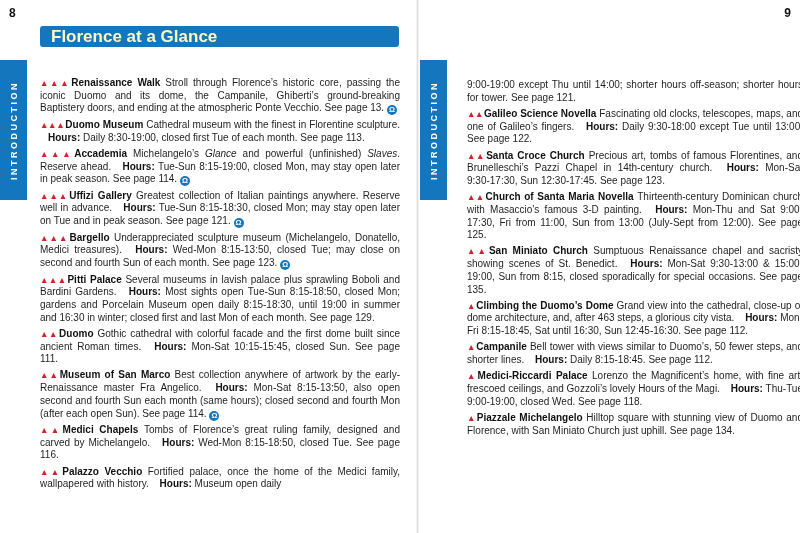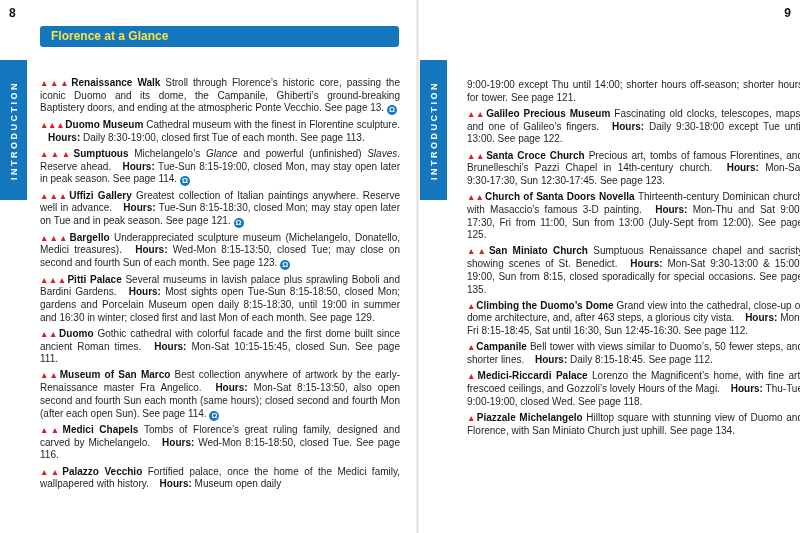--- a/index.html
+++ b/index.html
@@ -29,22 +29,22 @@
   }
   .side-tab.left{left:0;}
   .side-tab.inner{left:420px;}
   .side-tab span{
     writing-mode:vertical-rl;transform:rotate(180deg);
     font-size:9px;font-weight:bold;letter-spacing:2.5px;
     white-space:nowrap;
   }
   .glance-header{
     position:absolute;left:40px;top:26px;width:348px;height:21px;
-    background:var(--blue);color:#fde047;border-radius:3px;
-    font-size:12px;font-weight:bold;line-height:21px;padding-left:11px;
+    background:var(--blue);color:#fef9c3;border-radius:3px;
+    font-size:17px;font-weight:bold;line-height:21px;padding-left:11px;
   }
   .col{
     position:absolute;overflow:hidden;margin-top:22px;
   }
   .col.left{left:40px;top:55px;width:360px;height:475px;}
   .col.right{left:467px;top:57px;width:336px;height:473px;}
   .entry{
     margin:0 0 3.5px 0;
     font-size:10px;line-height:12.7px;
     text-align:justify;
@@ -78,33 +78,33 @@
   <span>INTRODUCTION</span>
 </div>
 <div class="side-tab inner">
   <span>INTRODUCTION</span>
 </div>
 
 <div class="glance-header">Florence at a Glance</div>
 <div class="col left" id="col-left">
     <p class="entry"><span class="rating">▲▲▲</span><span class="sight-name">Renaissance Walk </span><span>Stroll through Florence’s historic core, passing the iconic Duomo and its dome, the Campanile, Ghiberti’s ground-breaking Baptistery doors, and ending at the atmospheric Ponte Vecchio. See page 13. </span><span class="audio-icon">Ω</span></p>
     <p class="entry"><span class="rating">▲▲▲</span><span class="sight-name">Duomo Museum </span><span>Cathedral museum with the finest in Florentine sculpture. </span><b>Hours:</b><span> Daily 8:30-19:00, closed first Tue of each month. See page 113.</span></p>
-    <p class="entry"><span class="rating">▲▲▲</span><span class="sight-name">Sumptuous </span><span>Michelangelo’s </span><i>Glance</i><span> and powerful (unfinished) </span><i>Slaves</i><span>. Reserve ahead. </span><b>Hours:</b><span> Tue-Sun 8:15-19:00, closed Mon, may stay open later in peak season. See page 114. </span><span class="audio-icon">Ω</span></p>
+    <p class="entry"><span class="rating">▲▲▲</span><span class="sight-name">Accademia </span><span>Michelangelo’s </span><i>Glance</i><span> and powerful (unfinished) </span><i>Slaves</i><span>. Reserve ahead. </span><b>Hours:</b><span> Tue-Sun 8:15-19:00, closed Mon, may stay open later in peak season. See page 114. </span><span class="audio-icon">Ω</span></p>
     <p class="entry"><span class="rating">▲▲▲</span><span class="sight-name">Uffizi Gallery </span><span>Greatest collection of Italian paintings anywhere. Reserve well in advance. </span><b>Hours:</b><span> Tue-Sun 8:15-18:30, closed Mon; may stay open later on Tue and in peak season. See page 121. </span><span class="audio-icon">Ω</span></p>
     <p class="entry"><span class="rating">▲▲▲</span><span class="sight-name">Bargello </span><span>Underappreciated sculpture museum (Michelangelo, Donatello, Medici treasures). </span><b>Hours:</b><span> Wed-Mon 8:15-13:50, closed Tue; may close on second and fourth Sun of each month. See page 123. </span><span class="audio-icon">Ω</span></p>
     <p class="entry"><span class="rating">▲▲▲</span><span class="sight-name">Pitti Palace </span><span>Several museums in lavish palace plus sprawling Boboli and Bardini Gardens. </span><b>Hours:</b><span> Most sights open Tue-Sun 8:15-18:50, closed Mon; gardens and Porcelain Museum open daily 8:15-18:30, until 19:00 in summer and 16:30 in winter; closed first and last Mon of each month. See page 129.</span></p>
     <p class="entry"><span class="rating">▲▲</span><span class="sight-name">Duomo </span><span>Gothic cathedral with colorful facade and the first dome built since ancient Roman times. </span><b>Hours:</b><span> Mon-Sat 10:15-15:45, closed Sun. See page 111.</span></p>
     <p class="entry"><span class="rating">▲▲</span><span class="sight-name">Museum of San Marco </span><span>Best collection anywhere of artwork by the early-Renaissance master Fra Angelico. </span><b>Hours:</b><span> Mon-Sat 8:15-13:50, also open second and fourth Sun each month (same hours); closed second and fourth Mon (after each open Sun). See page 114. </span><span class="audio-icon">Ω</span></p>
     <p class="entry"><span class="rating">▲▲</span><span class="sight-name">Medici Chapels </span><span>Tombs of Florence’s great ruling family, designed and carved by Michelangelo. </span><b>Hours:</b><span> Wed-Mon 8:15-18:50, closed Tue. See page 116.</span></p>
     <p class="entry"><span class="rating">▲▲</span><span class="sight-name">Palazzo Vecchio </span><span>Fortified palace, once the home of the Medici family, wallpapered with history. </span><b>Hours:</b><span> Museum open daily</span></p>
   </div>
 
 <div class="col right" id="col-right">
     <p class="entry"><span>9:00-19:00 except Thu until 14:00; shorter hours off-season; shorter hours for tower. See page 121.</span></p>
-    <p class="entry"><span class="rating">▲▲</span><span class="sight-name">Galileo Precious Museum </span><span>Fascinating old clocks, telescopes, maps, and one of Galileo’s fingers. </span><b>Hours:</b><span> Daily 9:30-18:00 except Tue until 13:00. See page 122.</span></p>
+    <p class="entry"><span class="rating">▲▲</span><span class="sight-name">Galileo Science Novella </span><span>Fascinating old clocks, telescopes, maps, and one of Galileo’s fingers. </span><b>Hours:</b><span> Daily 9:30-18:00 except Tue until 13:00. See page 122.</span></p>
     <p class="entry"><span class="rating">▲▲</span><span class="sight-name">Santa Croce Church </span><span>Precious art, tombs of famous Florentines, and Brunelleschi’s Pazzi Chapel in 14th-century church. </span><b>Hours:</b><span> Mon-Sat 9:30-17:30, Sun 12:30-17:45. See page 123.</span></p>
-    <p class="entry"><span class="rating">▲▲</span><span class="sight-name">Church of Santa Doors Novella </span><span>Thirteenth-century Dominican church with Masaccio’s famous 3-D painting. </span><b>Hours:</b><span> Mon-Thu and Sat 9:00-17:30, Fri from 11:00, Sun from 13:00 (July-Sept from 12:00). See page 125.</span></p>
+    <p class="entry"><span class="rating">▲▲</span><span class="sight-name">Church of Santa Maria Novella </span><span>Thirteenth-century Dominican church with Masaccio’s famous 3-D painting. </span><b>Hours:</b><span> Mon-Thu and Sat 9:00-17:30, Fri from 11:00, Sun from 13:00 (July-Sept from 12:00). See page 125.</span></p>
     <p class="entry"><span class="rating">▲▲</span><span class="sight-name">San Miniato Church </span><span>Sumptuous Renaissance chapel and sacristy showing scenes of St. Benedict. </span><b>Hours:</b><span> Mon-Sat 9:30-13:00 &amp; 15:00-19:00, Sun from 8:15, closed sporadically for special occasions. See page 135.</span></p>
     <p class="entry"><span class="rating">▲</span><span class="sight-name">Climbing the Duomo’s Dome </span><span>Grand view into the cathedral, close-up of dome architecture, and, after 463 steps, a glorious city vista. </span><b>Hours:</b><span> Mon-Fri 8:15-18:45, Sat until 16:30, Sun 12:45-16:30. See page 112.</span></p>
     <p class="entry"><span class="rating">▲</span><span class="sight-name">Campanile </span><span>Bell tower with views similar to Duomo’s, 50 fewer steps, and shorter lines. </span><b>Hours:</b><span> Daily 8:15-18:45. See page 112.</span></p>
     <p class="entry"><span class="rating">▲</span><span class="sight-name">Medici-Riccardi Palace </span><span>Lorenzo the Magnificent’s home, with fine art, frescoed ceilings, and Gozzoli’s lovely Hours of the Magi. </span><b>Hours:</b><span> Thu-Tue 9:00-19:00, closed Wed. See page 118.</span></p>
     <p class="entry"><span class="rating">▲</span><span class="sight-name">Piazzale Michelangelo </span><span>Hilltop square with stunning view of Duomo and Florence, with San Miniato Church just uphill. See page 134.</span></p>
   </div>
 
 </body></html>

